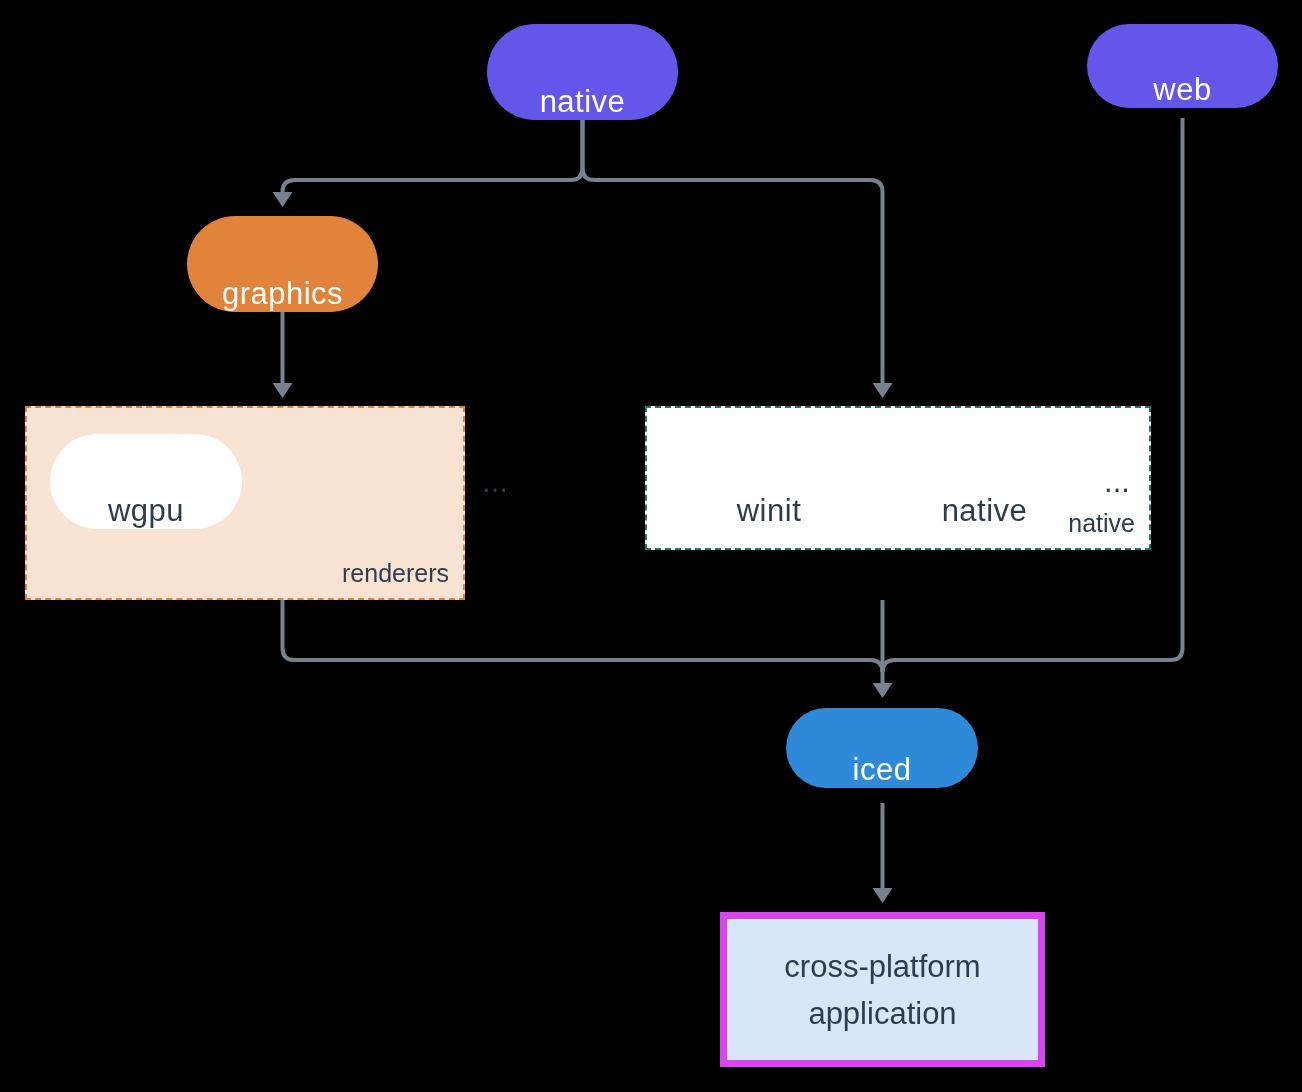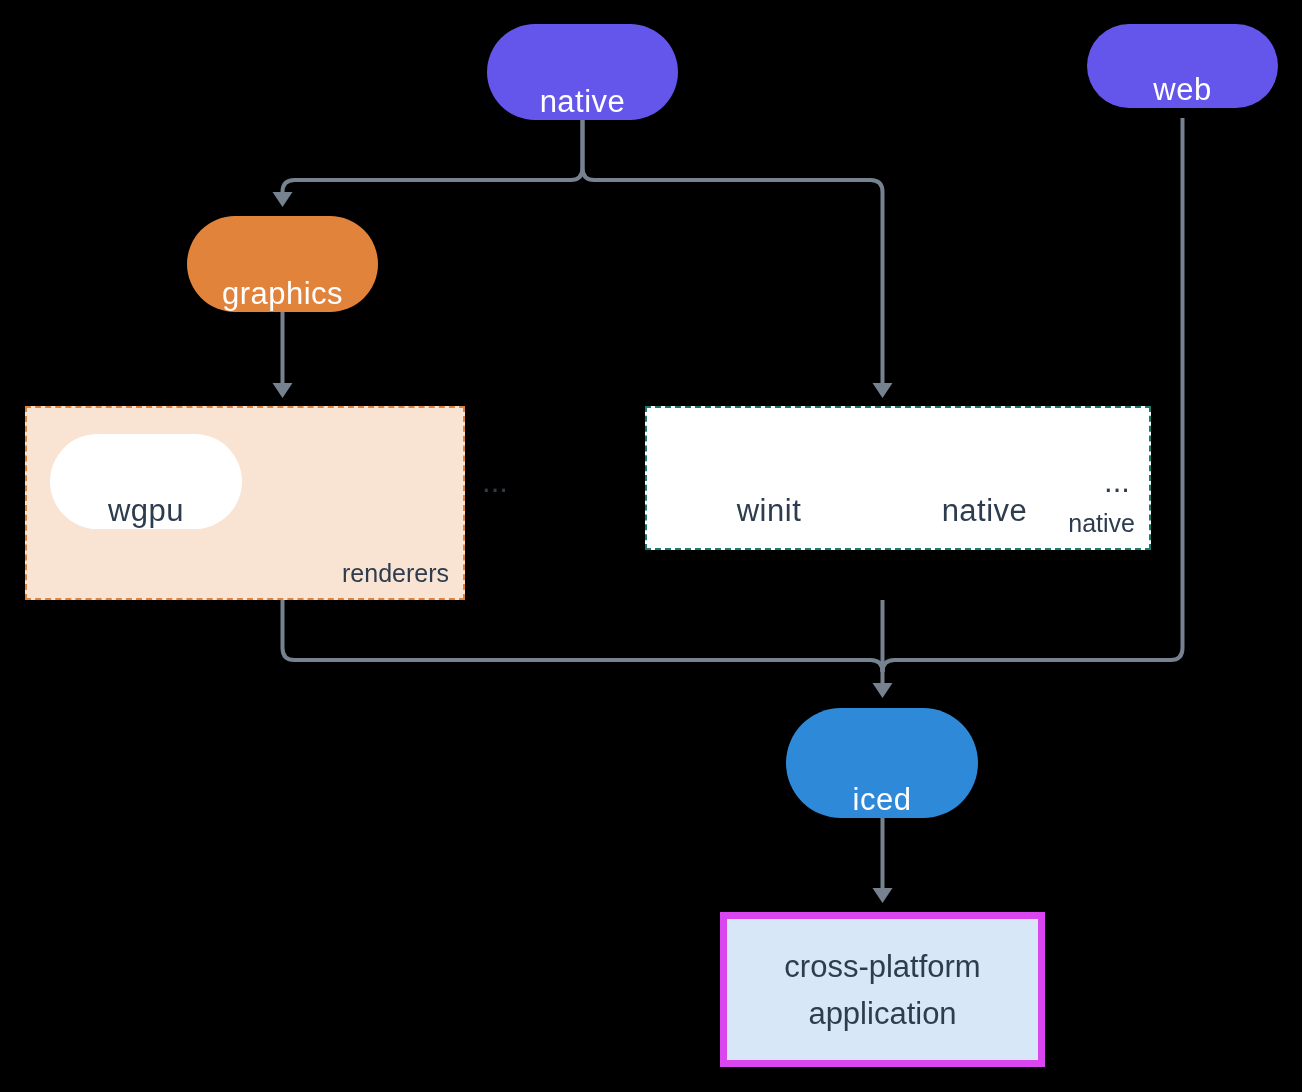--- a/index.html
+++ b/index.html
@@ -43,21 +43,21 @@
     letter-spacing: 0.5px;
   }
   .pill.purple { background: #6456eb; }
   .pill.orange { background: #e2833c; }
   .pill.blue   { background: #2e8ad8; }
   .pill.white  { background: #ffffff; color: #2d3c4e; }
 
   .node-native   { left: 487px; top: 24px;  width: 191px; height: 96px; }
   .node-web      { left: 1087px; top: 24px; width: 191px; height: 84px; }
   .node-graphics { left: 187px; top: 216px; width: 191px; height: 96px; }
-  .node-iced     { left: 786px; top: 708px; width: 192px; height: 110px; }
+  .node-iced     { left: 786px; top: 708px; width: 192px; height: 80px; }
 
   .group-box {
     position: absolute;
     box-sizing: border-box;
     border-width: 2px;
     border-style: dashed;
   }
   .group-renderers {
     left: 25px; top: 406px; width: 440px; height: 194px;
     background: #f9e3d2;

